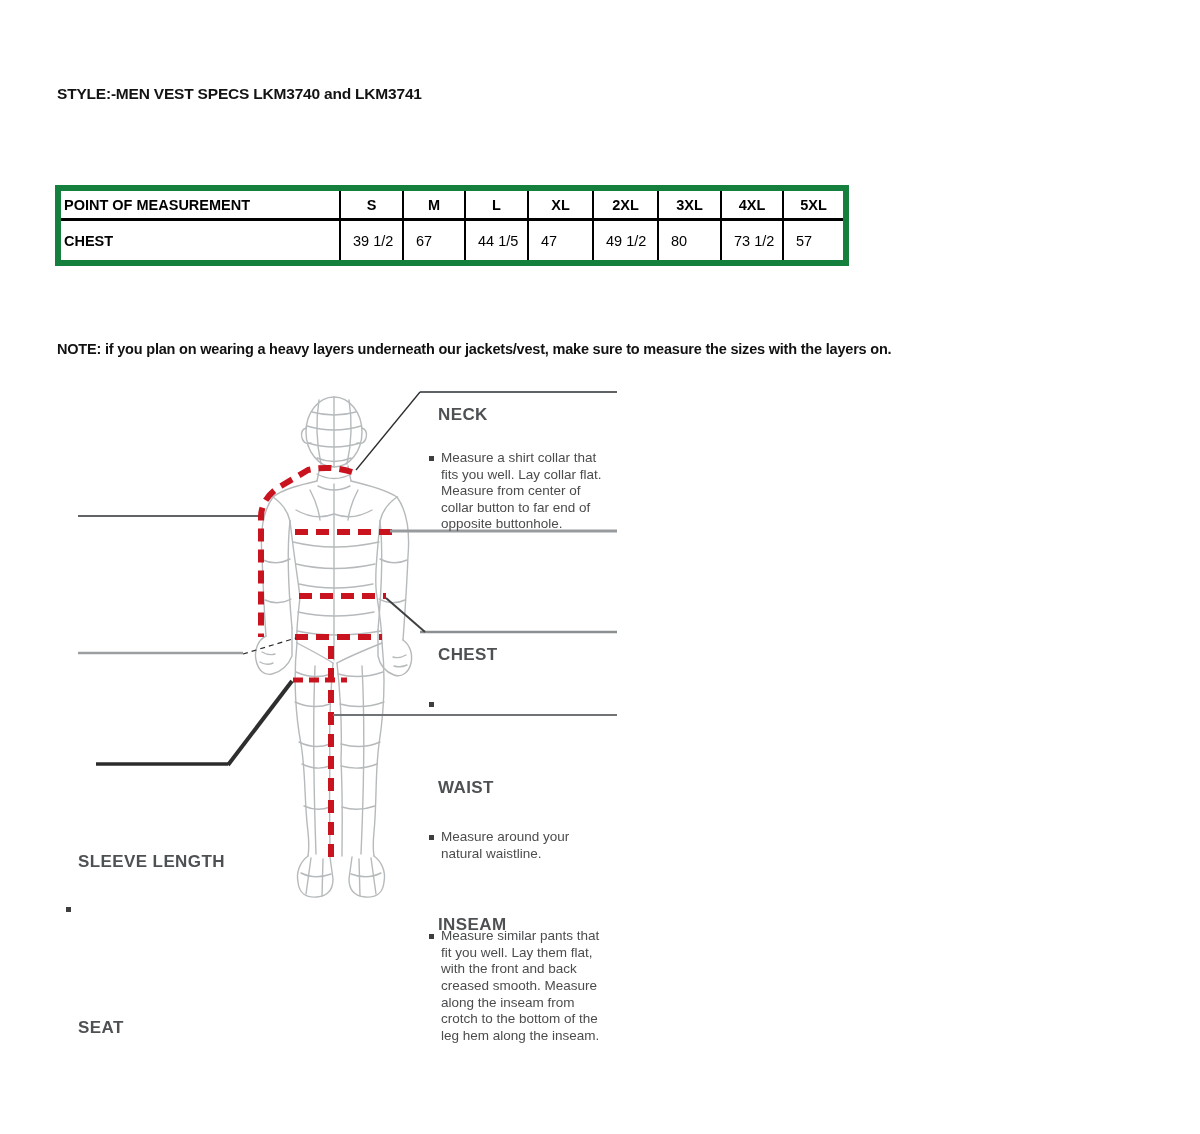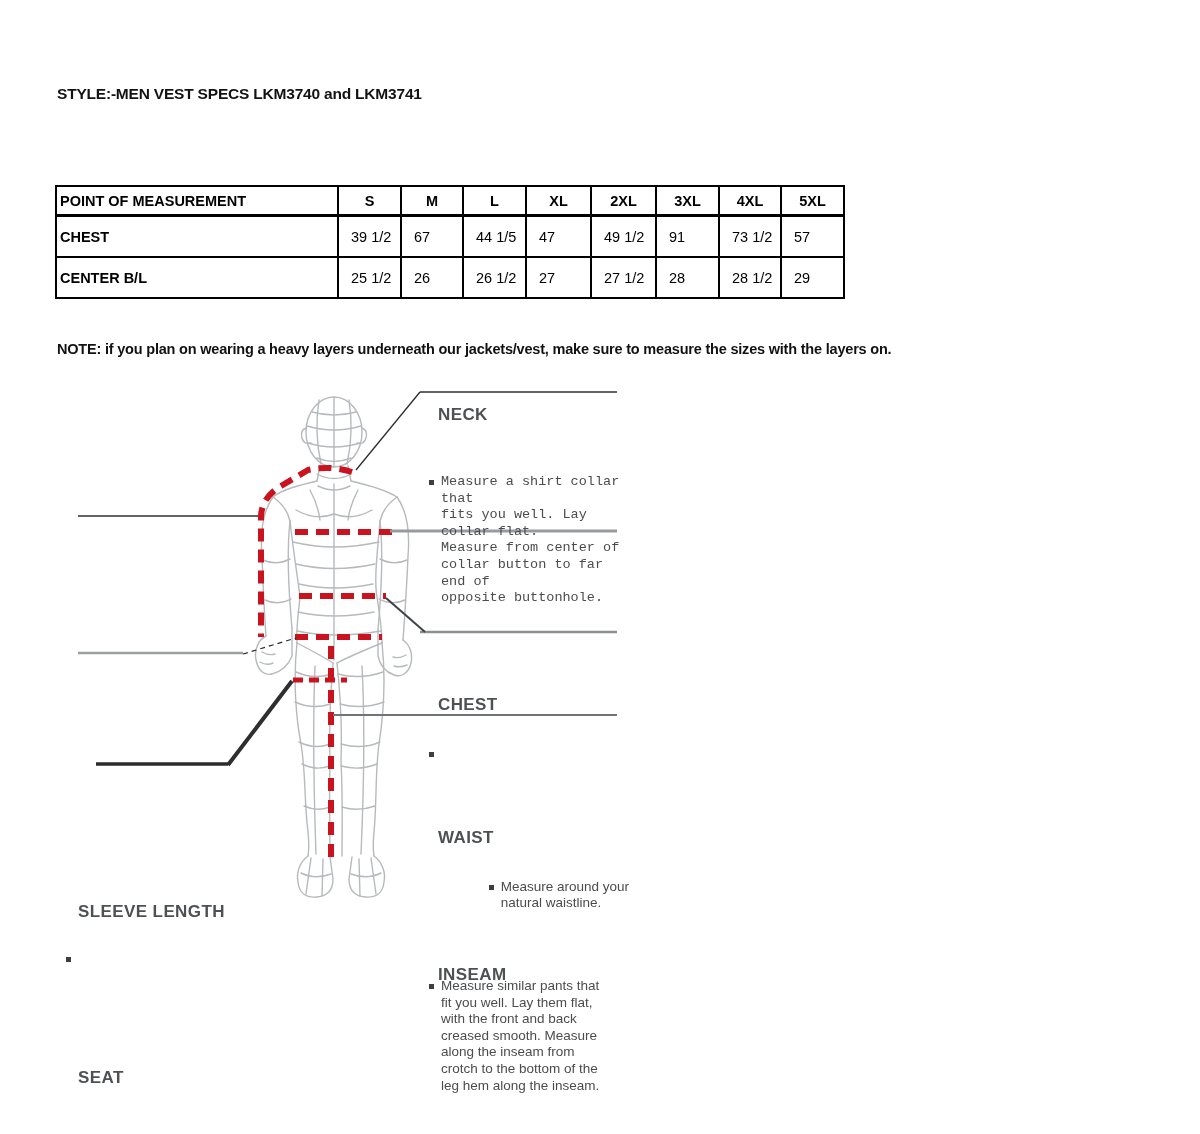--- a/index.html
+++ b/index.html
@@ -13,21 +13,21 @@
     font-size:15.5px;font-weight:bold;color:#121212;letter-spacing:-0.2px;
   }
   .doc-note{
     position:absolute;left:57px;top:323px;
     font-size:14.5px;font-weight:bold;color:#121212;letter-spacing:-0.2px;
   }
   
   table.spec{
     position:absolute;left:55px;top:185px;width:788px;
     border-collapse:collapse;table-layout:fixed;
-    border:1px solid #15803d;
+    border:6px solid #15803d;
   }
   table.spec td{
     border:2px solid #000;
     font-size:14.5px;color:#000;
     overflow:hidden;white-space:nowrap;
     vertical-align:middle;
   }
   table.spec thead td{
     height:25px;font-weight:bold;text-align:center;
     border-bottom:3px solid #000;
@@ -82,34 +82,23 @@
     </tr>
   </thead>
   <tbody>
     <tr>
       <td class="rowhead">CHEST</td>
       <td>39 1/2</td>
       <td>67</td>
       <td>44 1/5</td>
       <td>47</td>
       <td>49 1/2</td>
-      <td>91</td>
+      <td>80</td>
       <td>73 1/2</td>
       <td>57</td>
-    </tr>
-    <tr>
-      <td class="rowhead">CENTER B/L</td>
-      <td>25 1/2</td>
-      <td>26</td>
-      <td>26 1/2</td>
-      <td>27</td>
-      <td>27 1/2</td>
-      <td>28</td>
-      <td>28 1/2</td>
-      <td>29</td>
     </tr>
   </tbody>
 </table>
 
 <div class="doc-note txt">NOTE: if you plan on wearing a heavy layers underneath our jackets/vest, make sure to measure the sizes with the layers on.</div>
 
 <svg class="diagram" width="1200" height="1134" viewBox="0 0 1200 1134">
 
   <g stroke="#b6babc" stroke-width="1.4" fill="none" stroke-linecap="round">
     <ellipse cx="334" cy="432" rx="28" ry="35"></ellipse>
@@ -205,36 +194,36 @@
 
   <g fill="none">
     <line x1="356" y1="470" x2="420" y2="392" stroke="#2c2c2c" stroke-width="1.3"></line>
     <line x1="386" y1="598" x2="425" y2="632" stroke="#3f4143" stroke-width="2"></line>
     <line x1="243" y1="654" x2="296" y2="638" stroke="#2c2c2c" stroke-width="1.2" stroke-dasharray="5 4"></line>
     <line x1="228" y1="765" x2="292" y2="681" stroke="#2e2e2e" stroke-width="4"></line>
   </g>
 </svg>
 
 <div class="dh txt" style="left:438px;top:371px;">NECK</div>
-<div class="para txt" style="left:429px;top:420px;width:200px;font-family:Liberation Mono, monospace;">
+<div class="para txt" style="left:429px;top:396px;width:200px;">
   <span class="sq"></span>
   <div>Measure a shirt collar that
 fits you well. Lay collar flat.
 Measure from center of
 collar button to far end of
 opposite buttonhole.</div>
 </div>
 
 <div class="dh txt" style="left:438px;top:508px;">CHEST</div>
 <div class="para txt" style="left:429px;top:539px;width:200px;">
   <span class="sq"></span>
 </div>
 
 <div class="dh txt" style="left:438px;top:610px;">WAIST</div>
-<div class="para txt" style="left:429px;top:641px;width:200px;justify-content:flex-end;">
+<div class="para txt" style="left:429px;top:641px;width:200px;">
   <span class="sq"></span>
   <div>Measure around your
 natural waistline.</div>
 </div>
 
 <div class="dh txt" style="left:438px;top:694px;">INSEAM</div>
 <div class="para txt" style="left:429px;top:687px;width:200px;">
   <span class="sq"></span>
   <div>Measure similar pants that
 fit you well. Lay them flat,

